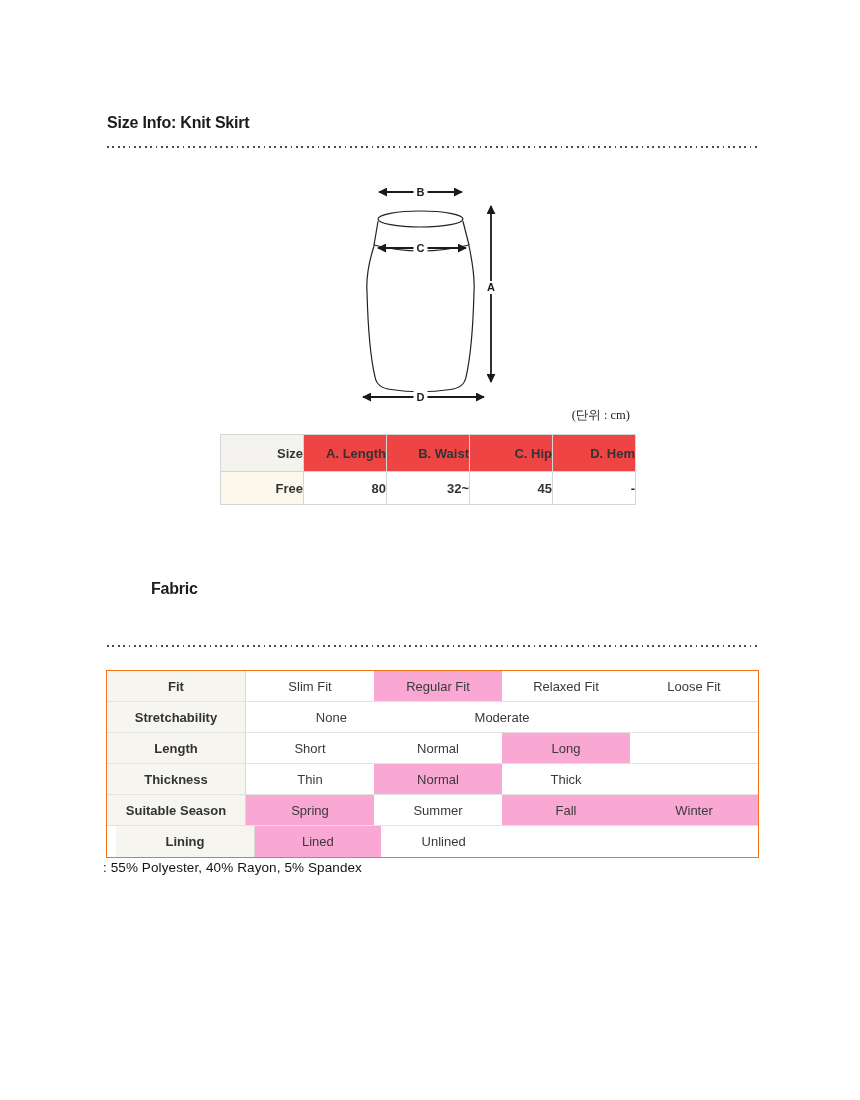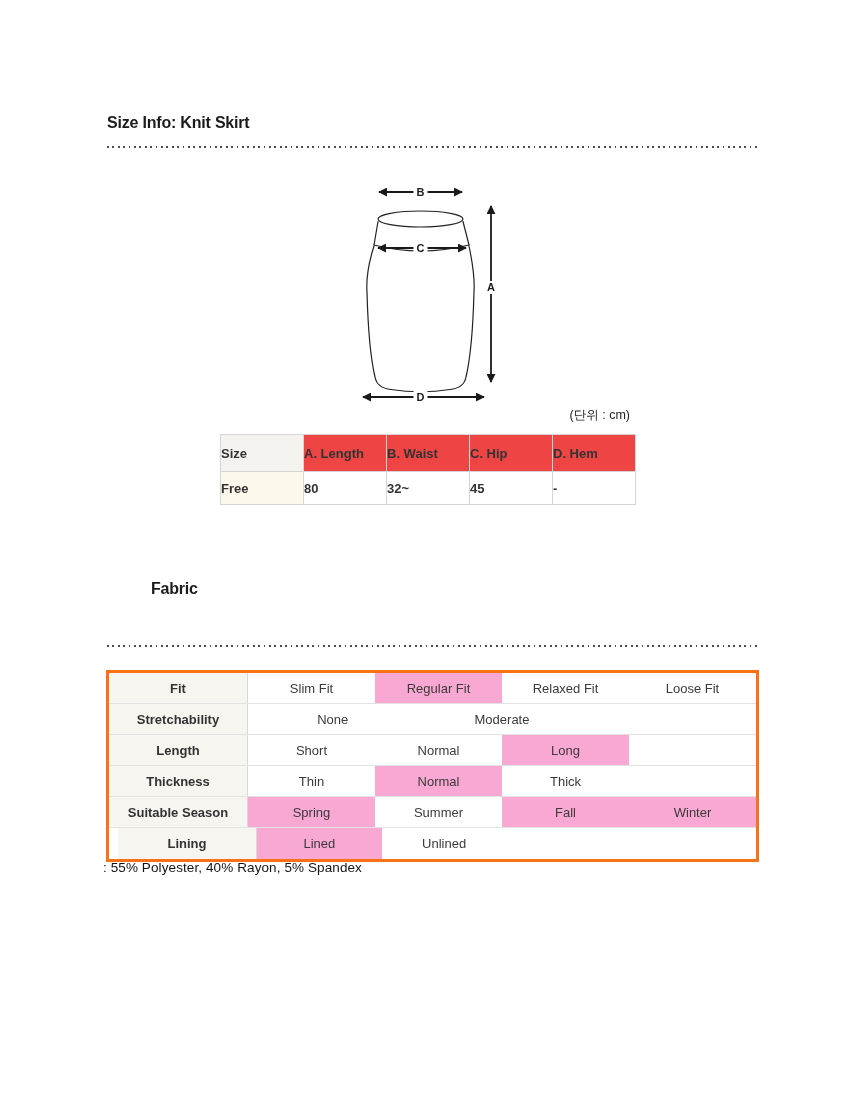--- a/index.html
+++ b/index.html
@@ -29,44 +29,44 @@
   #rule-1{left:107px;top:146px;width:652px;}
   #rule-2{left:107px;top:645px;width:652px;}
 
   
   #diagram{position:absolute;left:345px;top:180px;width:170px;height:230px;}
 
   .unit-note{
     position:absolute;
     left:430px;top:407px;width:200px;
     text-align:right;
-    font-size:12.5px;color:#222;
+    font-size:12.5px;color:#222;font-family:Liberation Serif, serif;
   }
 
   
   .size-table{
     position:absolute;left:220px;top:434px;
     border-collapse:collapse;table-layout:fixed;
   }
   .size-table th,.size-table td{
     width:82px;
     border:1px solid #d5d5d5;
-    text-align:left;
+    text-align:right;
     font-size:13px;color:#333;
     padding:0;
   }
   .size-table th{height:36px;font-weight:bold;background:#ef4444;}
   .size-table th.first{background:#f4f3ef;}
   .size-table td{height:32px;background:#ffffff;font-weight:bold;}
   .size-table td.first{background:#fdf8ec;}
 
   
   .fabric-table{
     position:absolute;left:106px;top:670px;width:653px;
-    border:3px solid #f97316;
+    border:1px solid #f97316;
     box-sizing:border-box;
     background:#fff;
   }
   .frow{
     display:flex;height:31px;
     border-bottom:1px solid #e2e2e2;
     box-sizing:border-box;
   }
   .frow:last-child{border-bottom:none;margin-left:9px;}
   .flabel{

